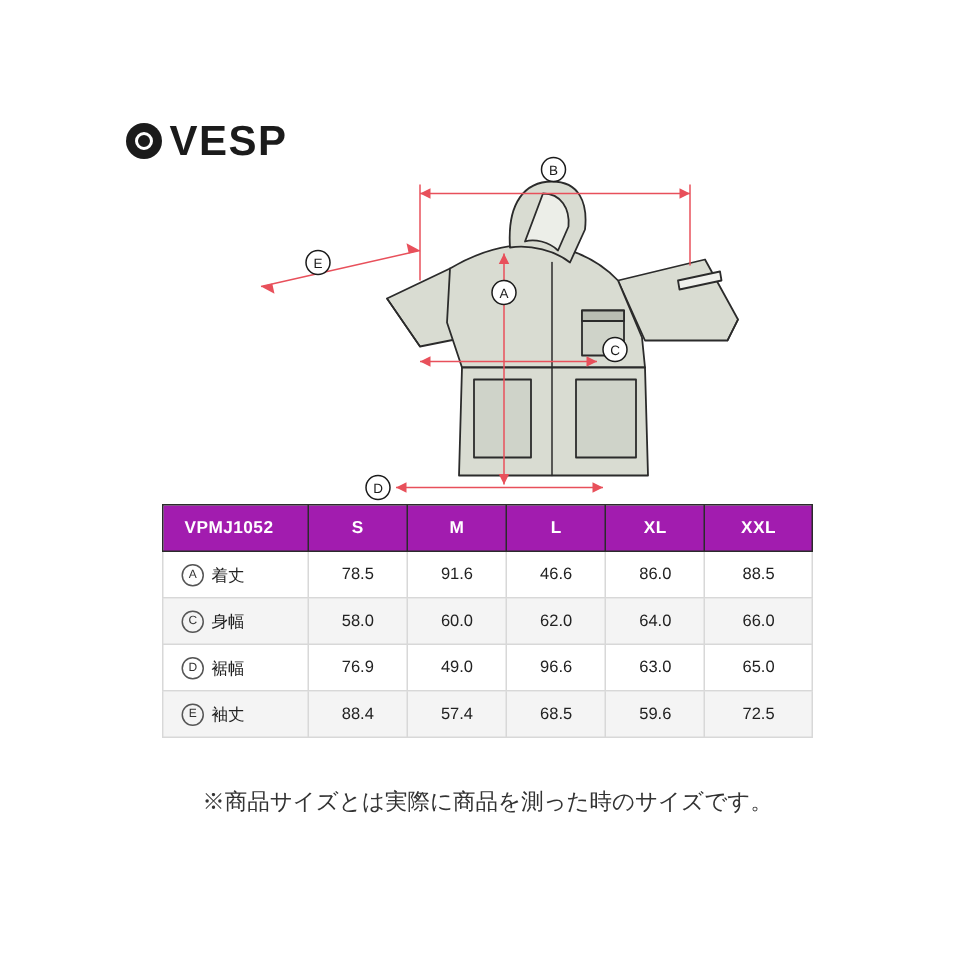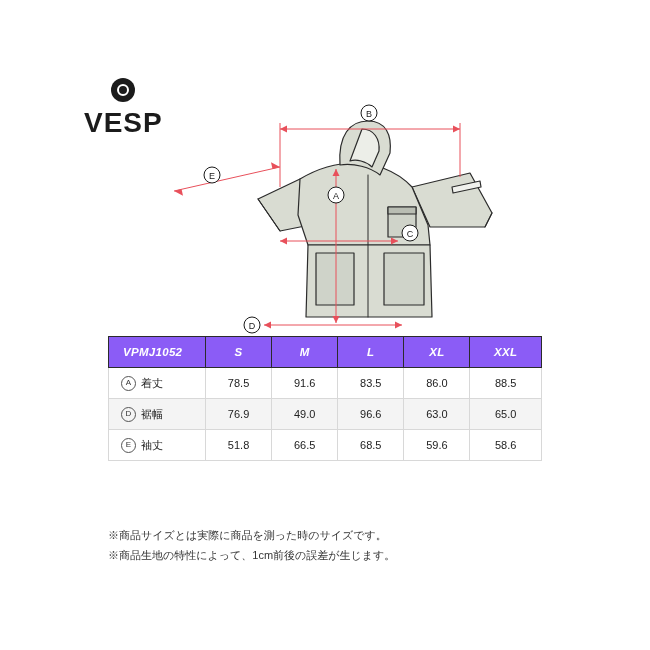--- a/index.html
+++ b/index.html
@@ -12,21 +12,21 @@
   }
   .page{
     position:relative;
     width:650px;height:650px;
     background:#ffffff;
   }
   
   .brand{
     position:absolute;
     left:84px;top:78px;
-    display:flex;align-items:center;gap:5px;flex-direction:column;
+    display:flex;align-items:center;gap:5px;
   }
   .brand-mark{
     width:24px;height:24px;border-radius:50%;
     background:#1b1b1b;
     position:relative;
   }
   .brand-mark:after{
     content:"";
     position:absolute;left:6px;top:6px;
     width:12px;height:12px;border-radius:50%;
@@ -57,27 +57,26 @@
     color:#222;
   }
   .size-table th,.size-table td{
     border:1px solid #d8d8d8;
     text-align:center;
     height:30px;
     padding:0;
     font-weight:normal;
   }
   .size-table thead th{
-    background:#8b5cf6;
+    background:#a21caf;
     color:#ffffff;
     border:1px solid #2b2b2b;
     font-weight:bold;
     font-size:11.5px;
     letter-spacing:.3px;
-    font-style:italic;
   }
   .size-table thead th.code{
     text-align:left;
     padding-left:14px;
     width:82px;
   }
   .size-table tbody td.label{
     text-align:left;
     padding-left:12px;
     font-size:11px;
@@ -94,23 +93,23 @@
     vertical-align:middle;
     color:#333;
   }
   .lbl-txt{vertical-align:middle;}
 
   
   .notes{
     position:absolute;
     left:108px;top:525px;
     width:434px;
-    text-align:left;
+    text-align:center;
     color:#333;
-    font-size:11px;
+    font-size:15px;
     line-height:20px;
   }
 </style>
 </head>
 <body>
 
 <div class="page">
 
   <div class="brand">
     <span class="brand-mark"></span>
@@ -201,45 +200,54 @@
         <th>XXL</th>
       </tr>
     </thead>
     <tbody>
       <tr>
         <td class="label">
           <span class="circ">A</span><span class="lbl-txt">着丈</span>
         </td>
         <td>78.5</td>
         <td>91.6</td>
-        <td>83.5</td>
+        <td>46.6</td>
         <td>86.0</td>
         <td>88.5</td>
+      </tr>
+      <tr>
+        <td class="label">
+          <span class="circ">C</span><span class="lbl-txt">身幅</span>
+        </td>
+        <td>58.0</td>
+        <td>60.0</td>
+        <td>62.0</td>
+        <td>64.0</td>
+        <td>66.0</td>
       </tr>
       <tr>
         <td class="label">
           <span class="circ">D</span><span class="lbl-txt">裾幅</span>
         </td>
         <td>76.9</td>
         <td>49.0</td>
         <td>96.6</td>
         <td>63.0</td>
         <td>65.0</td>
       </tr>
       <tr>
         <td class="label">
           <span class="circ">E</span><span class="lbl-txt">袖丈</span>
         </td>
-        <td>51.8</td>
-        <td>66.5</td>
+        <td>88.4</td>
+        <td>57.4</td>
         <td>68.5</td>
         <td>59.6</td>
-        <td>58.6</td>
+        <td>72.5</td>
       </tr>
     </tbody>
   </table>
 
   <div class="notes">
     <div>※商品サイズとは実際に商品を測った時のサイズです。</div>
-    <div>※商品生地の特性によって、1cm前後の誤差が生じます。</div>
   </div>
 
 </div>
 
 </body></html>

